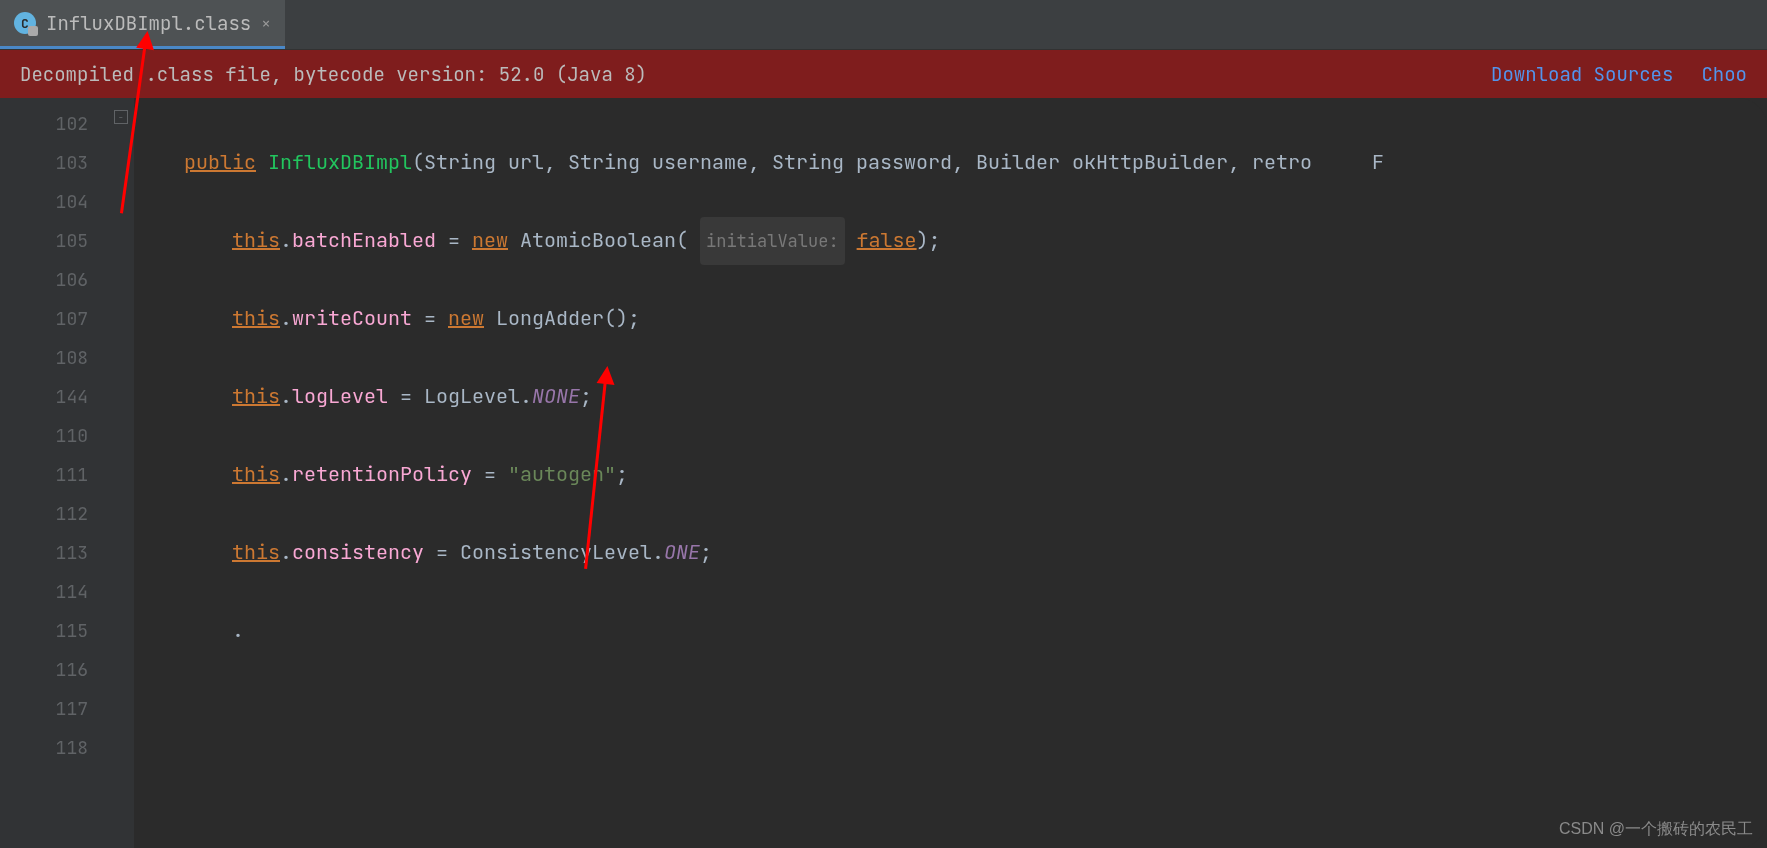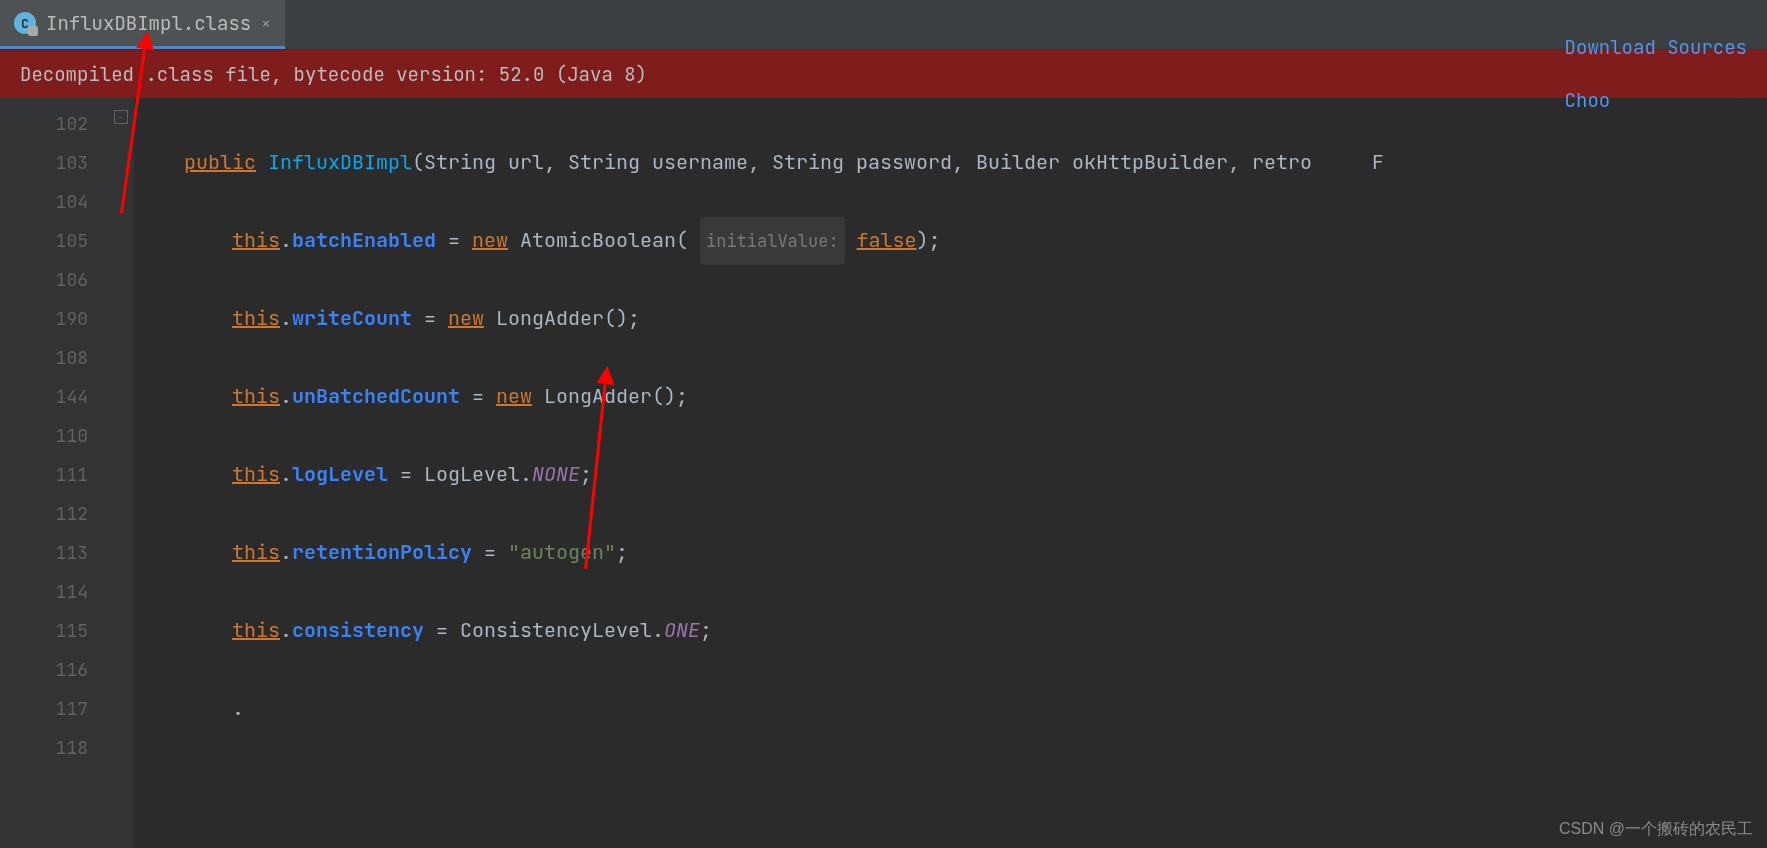--- a/index.html
+++ b/index.html
@@ -61,21 +61,21 @@
 .info-bar {
   background: #7f1d1d;
   height: 48px;
   display: flex;
   align-items: center;
   padding: 0 20px;
   font-size: 19px;
   color: #bbbbbb;
   justify-content: space-between;
 }
-.info-links { display: flex; gap: 28px; flex-direction: column; }
+.info-links { display: flex; gap: 28px; }
 .info-link { color: #5394ec; cursor: pointer; }
 .editor {
   display: flex;
   height: calc(100% - 98px);
   background: #2b2b2b;
   border-radius: 29px;
 }
 .gutter {
   width: 110px;
   background: #313335;
@@ -109,22 +109,22 @@
   flex: 1;
   padding-top: 6px;
   line-height: 39px;
   font-size: 20px;
   white-space: pre;
   overflow: hidden;
   position: relative;
 }
 .code-line { padding-left: 50px; height: 39px; }
 .kw { color: #cc7832; text-decoration: underline; }
-.method { color: #0ea5e9; }
-.field { color: #3b82f6; font-weight: bold; }
+.method { color: #22c55e; }
+.field { color: #f9a8d4; }
 .str { color: #6a8759; }
 .hint { color: #787878; background: #393939; border-radius: 4px; padding: 13px 6px; font-size: 17px; }
 .cons { color: #9876aa; font-style: italic; }
 .ital { font-style: italic; }
 .arrow1 {
   position: absolute;
   left: 145px;
   top: 35px;
   width: 3px;
   height: 180px;
@@ -191,41 +191,40 @@
   </div>
 </div>
 
 <div class="editor">
   <div class="gutter">
     <div>102</div>
     <div>103</div>
     <div>104</div>
     <div>105</div>
     <div>106</div>
-    <div>190</div>
+    <div>107</div>
     <div>108</div>
     <div>144</div>
     <div>110</div>
     <div>111</div>
     <div>112</div>
     <div>113</div>
     <div>114</div>
     <div>115</div>
     <div>116</div>
     <div>117</div>
     <div>118</div>
   </div>
   <div class="fold-gutter">
     <div class="fold-icon">−</div>
   </div>
   <div class="code">
 <div class="code-line"><span class="kw">public</span> <span class="method">InfluxDBImpl</span><span>(String url, String username, String password, Builder okHttpBuilder, retro</span>     <span>F</span></div>
 <div class="code-line">    <span class="kw">this</span>.<span class="field">batchEnabled</span><span> = </span><span class="kw">new</span> <span>AtomicBoolean</span><span>( </span><span class="hint">initialValue:</span><span> </span><span class="kw">false</span><span>);</span></div>
 <div class="code-line">    <span class="kw">this</span>.<span class="field">writeCount</span><span> = </span><span class="kw">new</span> <span>LongAdder</span><span>();</span></div>
-<div class="code-line">    <span class="kw">this</span>.<span class="field">unBatchedCount</span><span> = </span><span class="kw">new</span> <span>LongAdder</span><span>();</span></div>
 <div class="code-line">    <span class="kw">this</span>.<span class="field">logLevel</span><span> = LogLevel.</span><span class="cons ital">NONE</span><span>;</span></div>
 <div class="code-line">    <span class="kw">this</span>.<span class="field">retentionPolicy</span><span> = </span><span class="str">"autogen"</span><span>;</span></div>
 <div class="code-line">    <span class="kw">this</span>.<span class="field">consistency</span><span> = ConsistencyLevel.</span><span class="cons ital">ONE</span><span>;</span></div>
 <div class="code-line">    .</div>
 
 
 
 
 
 

